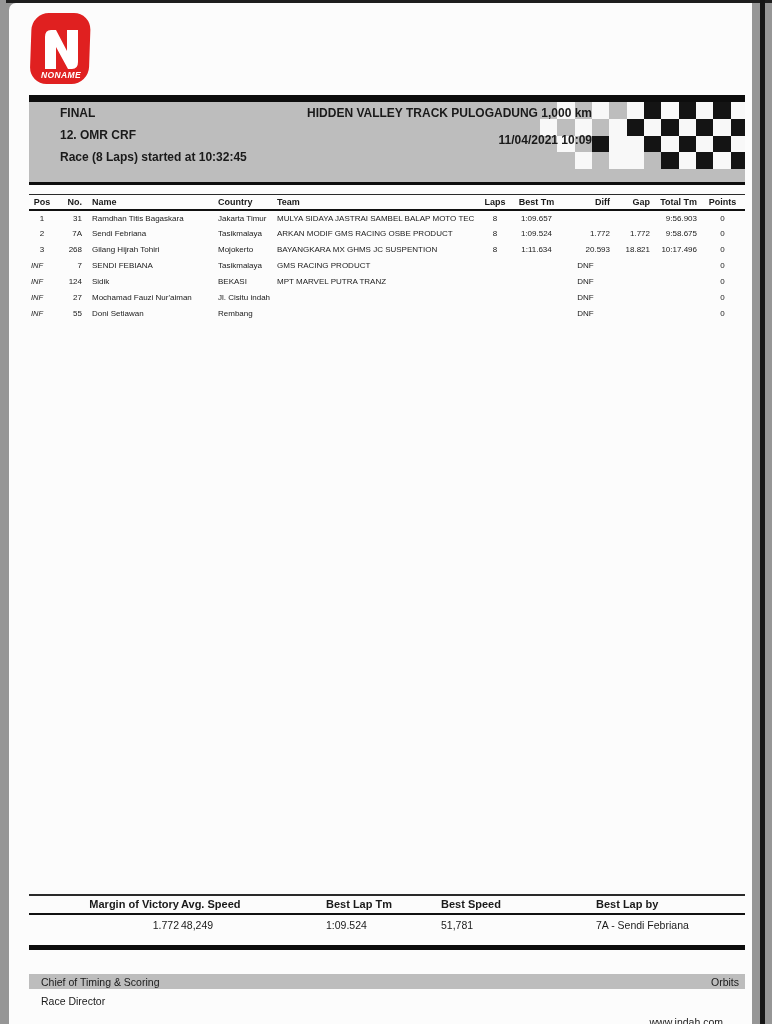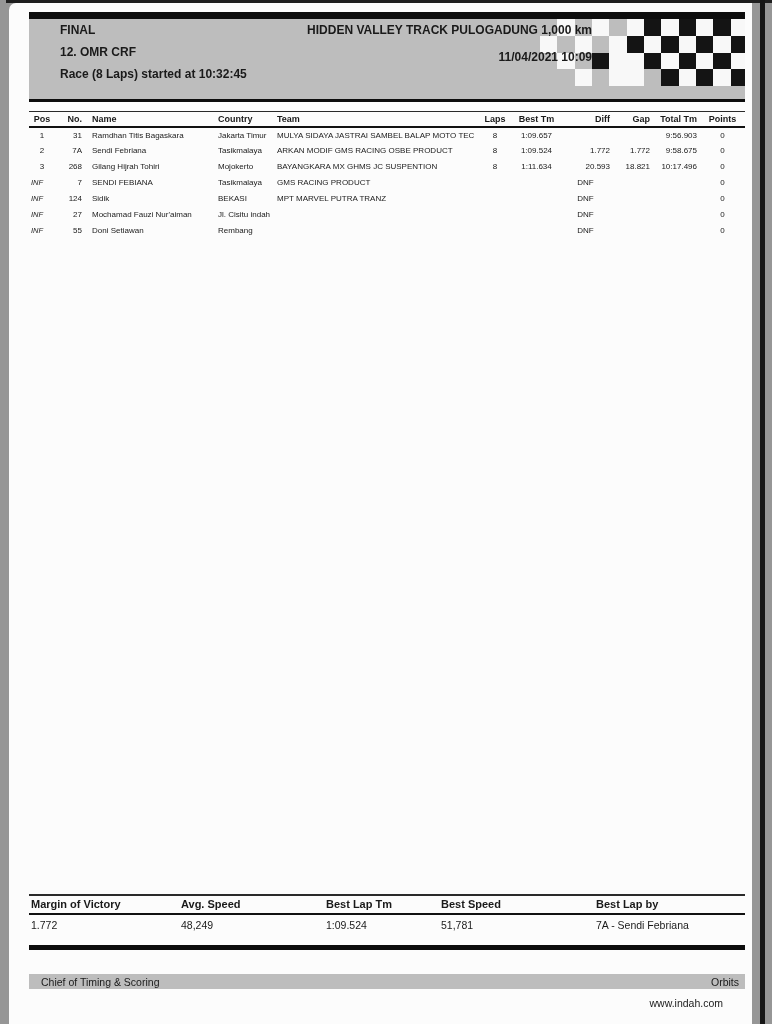--- a/index.html
+++ b/index.html
@@ -38,38 +38,45 @@
   th.name, th.country, th.team { font-size:9px; }
   td.num { padding-right:3px; } th.num { padding-right:3px; }
   .nc-label { font-size:8.5px; margin:13px 0 4px 1px; }
   td.posv { font-size:8px; } .nc td.posv { font-style:italic; font-size:7.5px; }
 
   
   .bottom { position:absolute; left:20px; top:891px; width:716px; }
   .srule1 { height:1.5px; background:#2a2a2a; }
   .srule2 { height:2.5px; background:#111; }
   .stats-row { display:flex; }
-  .stats-row .c1{width:150px;} .stats-row .c2{width:145px;} .stats-row .c3{width:115px;} .stats-row .c4{width:155px;} .stats-row .c5{flex:1;}
+  .stats-row .c1{width:150px;text-align:right;} .stats-row .c2{width:145px;} .stats-row .c3{width:115px;} .stats-row .c4{width:155px;} .stats-row .c5{flex:1;}
   .stats-head { height:17px; align-items:center; font-weight:bold; font-size:11px; }
   .stats-head > div { padding-left:2px; }
   .stats-vals { height:19px; align-items:center; font-size:10.5px; }
   .stats-vals > div { padding-left:2px; }
   .sig-rule { height:5px; background:#0d0d0d; margin-top:11px; }
   .sig-band { height:15px; background:#bdbdbd; display:flex; justify-content:space-between; align-items:center; font-size:10.5px; padding:0 6px 0 12px;margin-top:24px; }
   .race-director { margin-top:6px; padding-left:12px; font-size:10.5px; height:13px; }
   .right-col { text-align:right; font-size:10.5px; padding-right:22px; }
   .right-col .r1 { margin-top:8px; height:13px; }
   .right-col .r2 { margin-top:16px; height:13px; }
 </style>
 </head>
 <body>
 
 <div class="photo">
   <div class="page">
 
+    <div class="logo-wrap">
+      <svg width="64" height="74" viewBox="0 0 64 74">
+        <rect x="2" y="1" width="59" height="71" rx="17" fill="#e02020" transform="skewX(-2)"></rect>
+        <path d="M15 57 L15 25 Q15 18 21 18 L26 18 L37 39 L37 18 L48 18 L48 50 Q48 57 42 57 L38 57 L26 35 L26 57 Z" fill="#ffffff"></path>
+        <text x="31" y="66" text-anchor="middle" font-family="Liberation Sans, sans-serif" font-size="8.5" font-weight="bold" font-style="italic" fill="#ffffff" letter-spacing="0.4">NONAME</text>
+      </svg>
+    </div>
 
     <div class="rule-thick" style="margin-top:9px;"></div>
 
 
     <div class="rule-med"></div>
 
     <div class="band">
       <div class="flag" id="flag">
           <div class="c-g"></div>
           <div class="c-w"></div>
@@ -292,20 +299,21 @@
         <div class="c3">1:09.524</div>
         <div class="c4">51,781</div>
         <div class="c5">7A - Sendi Febriana</div>
       </div>
 
       <div class="sig-rule"></div>
       <div class="sig-band">
         <span>Chief of Timing &amp; Scoring</span>
         <span>Orbits</span>
       </div>
+      <div class="race-director">Race Director</div>
 
       <div class="right-col">
         <div class="r1">www.indah.com</div>
         <div class="r2">Licensed to:  Noname Indonesia</div>
       </div>
 
     </div>
 
   </div>
   <div class="photo-topline"></div>

